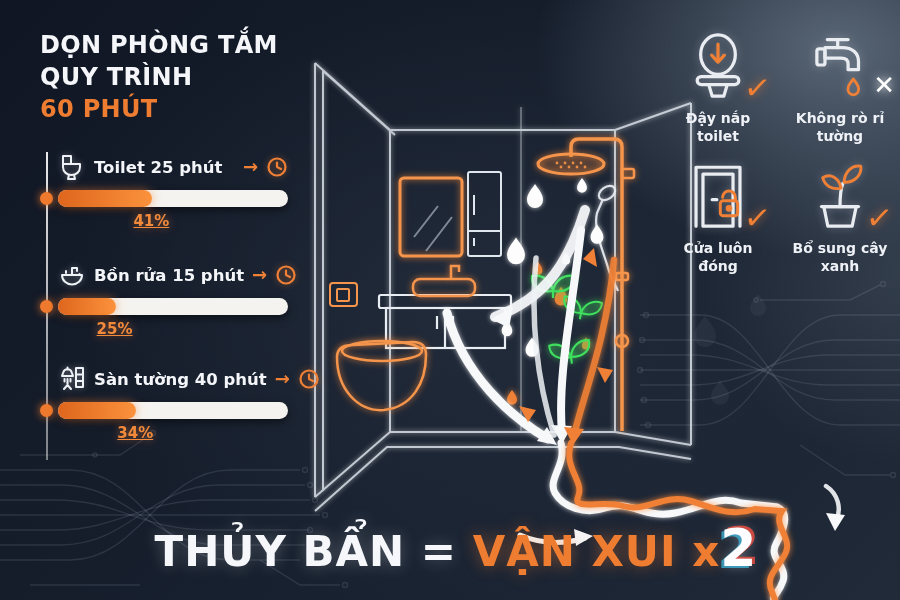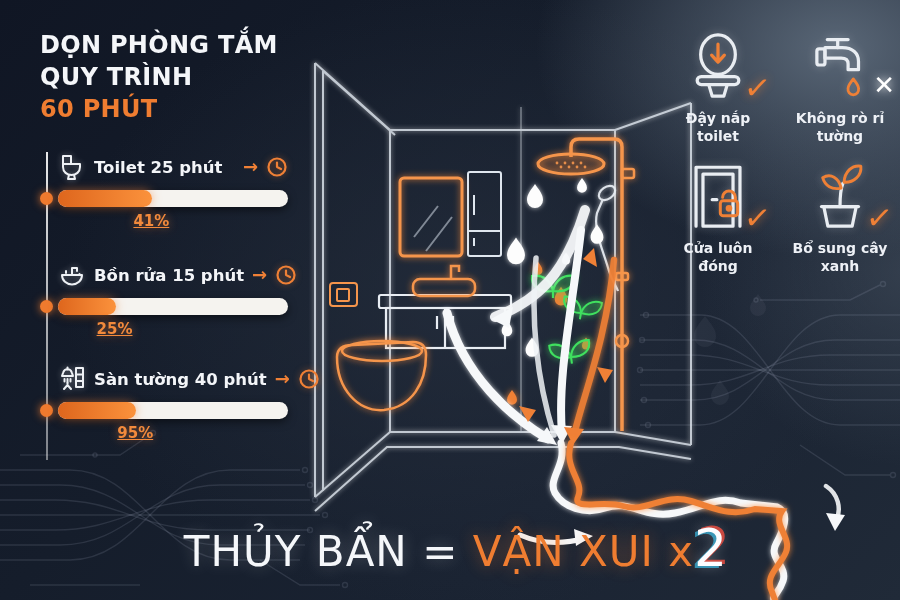--- a/index.html
+++ b/index.html
@@ -49,21 +49,21 @@
   .tip-figure svg{filter:drop-shadow(0 0 4px rgba(255,255,255,.28));}
   .tip-mark{position:absolute;font-weight:800;line-height:1;}
   .tip-mark--check{right:-16px;bottom:-2px;font-size:32px;color:#ef8036;
                    text-shadow:0 0 10px rgba(240,128,54,.8);transform:rotate(6deg);}
   .tip-mark--x{right:-18px;bottom:4px;font-size:26px;color:#ffffff;
                text-shadow:0 0 10px rgba(255,255,255,.9);}
   .tip-label{margin-top:8px;color:#eef1f6;font-size:14px;font-weight:600;line-height:1.28;max-width:108px;}
 
   
   .headline{position:absolute;left:0;right:0;bottom:22px;text-align:center;padding-left:12px;
-            font-weight:400;font-size:42px;letter-spacing:1px;white-space:nowrap;}
+            font-weight:700;font-size:42px;letter-spacing:1px;white-space:nowrap;}
   .hl-white{color:#f5f7fa;text-shadow:0 0 16px rgba(255,255,255,.25);}
   .hl-orange{color:#ef7d31;text-shadow:0 0 16px rgba(240,125,49,.45);}
   .hl-x{color:#ef7d31;text-shadow:0 0 14px rgba(240,125,49,.45);}
   .hl-two{color:#fdfdff;font-size:52px;
           text-shadow:3px -2px 0 rgba(255,80,64,.75),-3px 2px 0 rgba(64,210,255,.6),0 0 12px rgba(255,255,255,.35);}
 </style>
 </head>
 <body>
 
 <div class="canvas">
@@ -343,21 +343,21 @@
       <span class="task-arrow">→</span>
       <span class="task-clock">
         <svg width="22" height="22" viewBox="0 0 22 22" fill="none" stroke="#ef8036" stroke-width="2.2" stroke-linecap="round">
           <circle cx="11" cy="11" r="8.5"></circle>
             <path d="M11,11 L11,6.5 M11,11 L15,13"></path>
         </svg>
       </span>
     </div>
     <div class="task-bar">
       <div class="task-fill" style="width: 34%;">
-        <span class="task-pct">95%</span>
+        <span class="task-pct">34%</span>
       </div>
     </div>
   </div>
 
   <section class="tips">
 
     <div class="tip">
       <div class="tip-figure">
         <svg width="74" height="74" viewBox="0 0 64 64" fill="none" stroke="#e9edf2" stroke-width="2.8" stroke-linecap="round" stroke-linejoin="round">
           <ellipse cx="32" cy="23" rx="15" ry="17"></ellipse>

